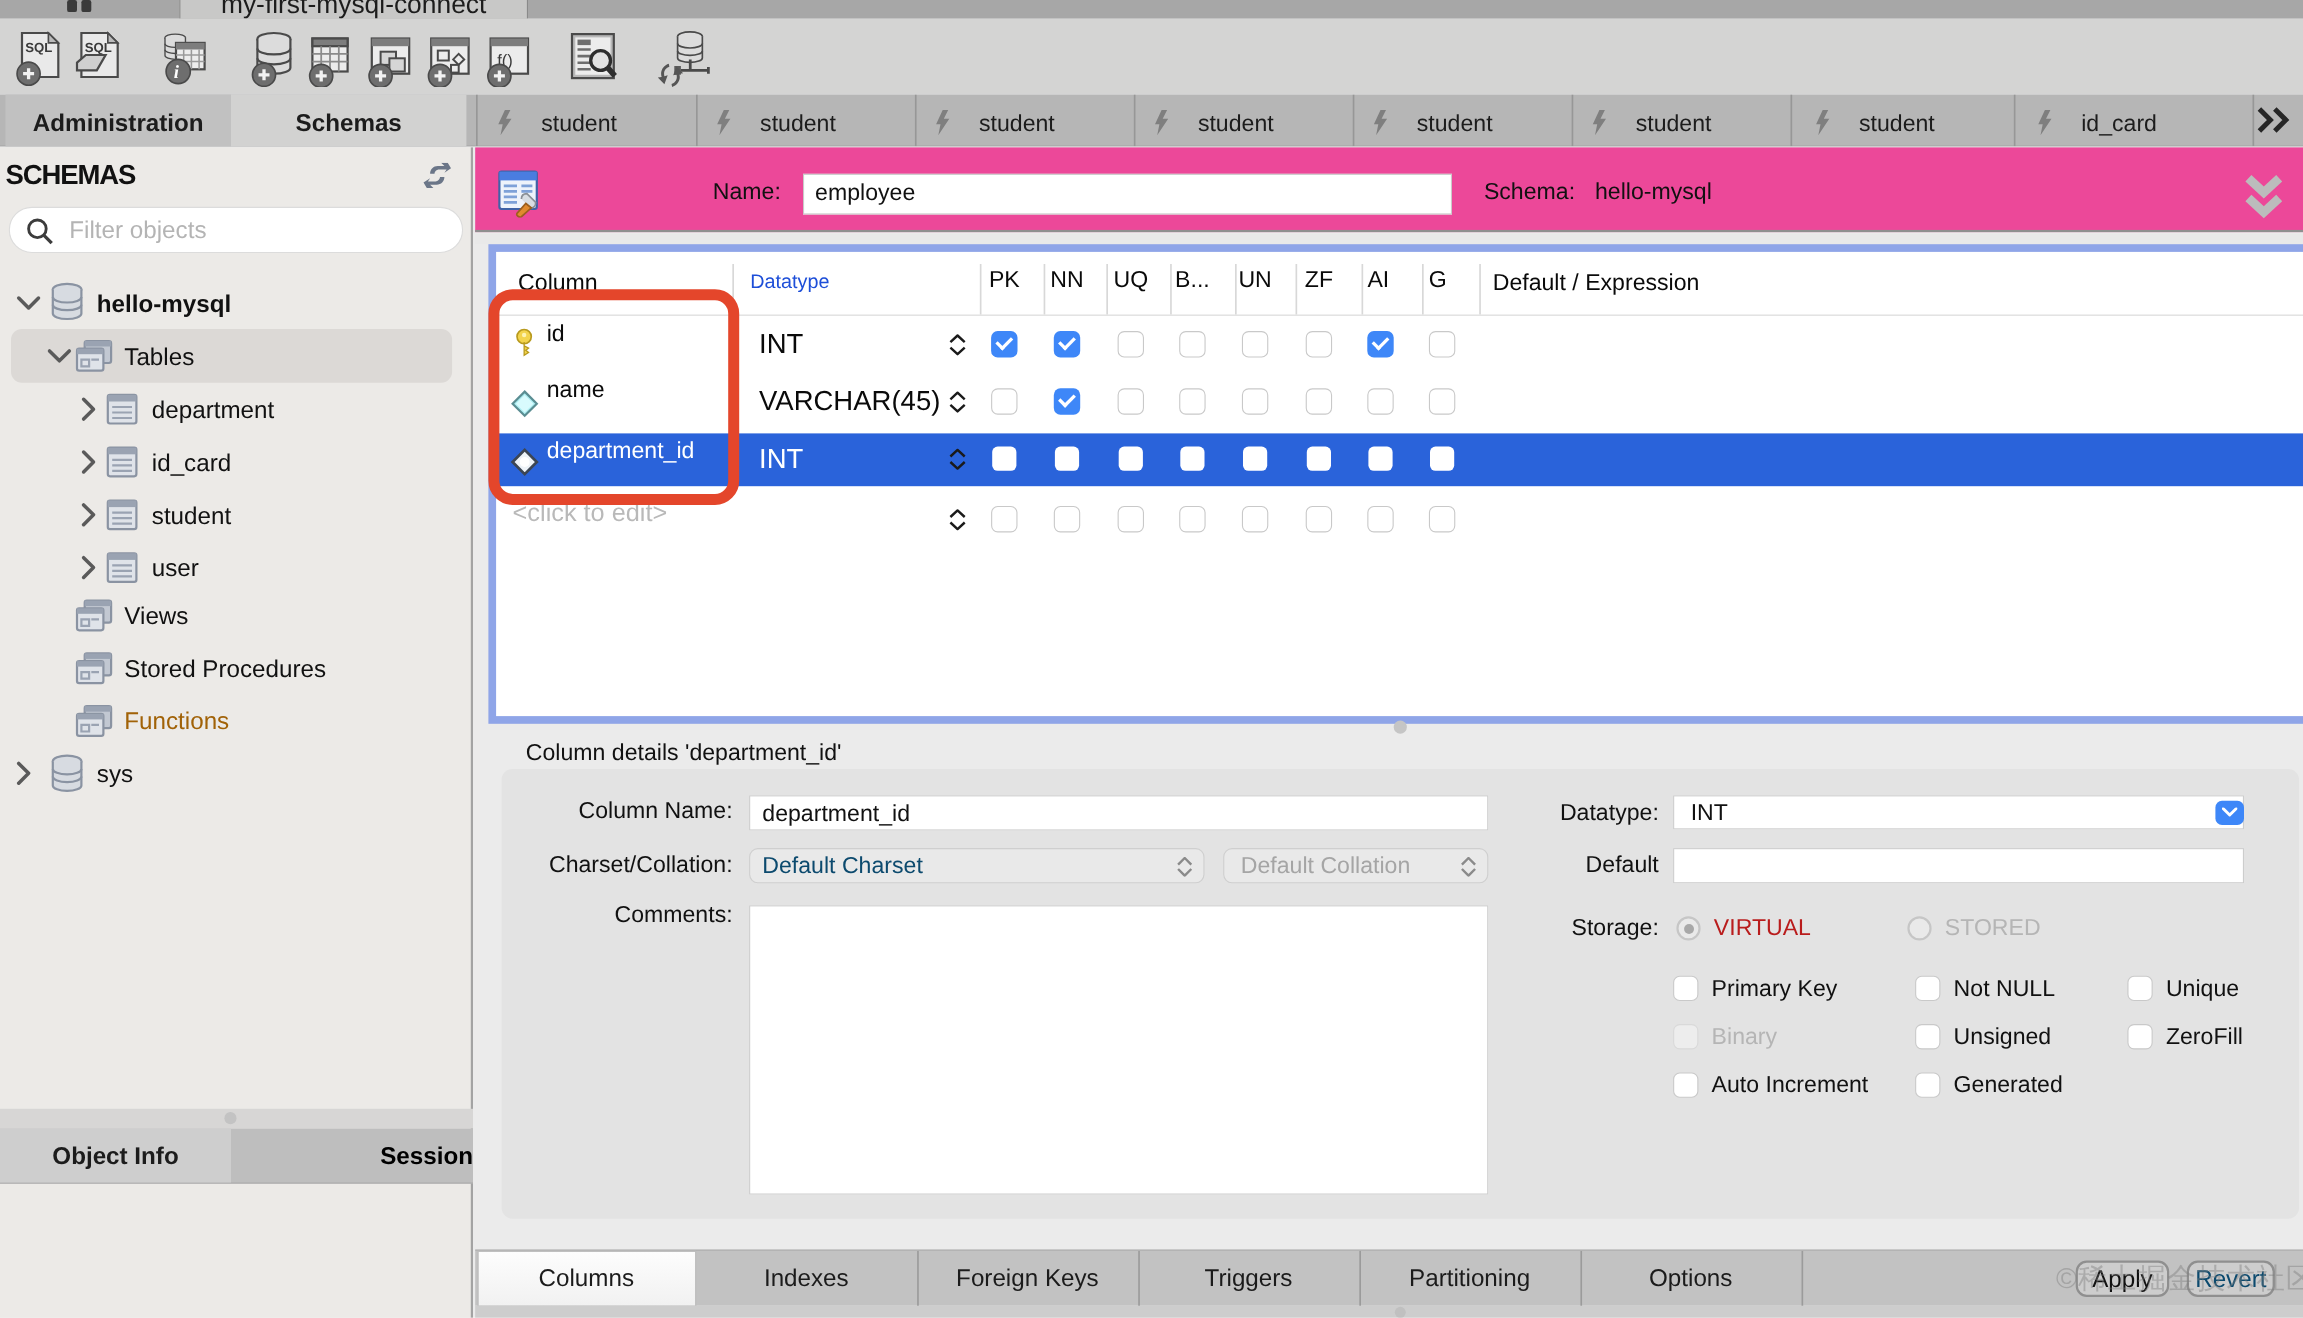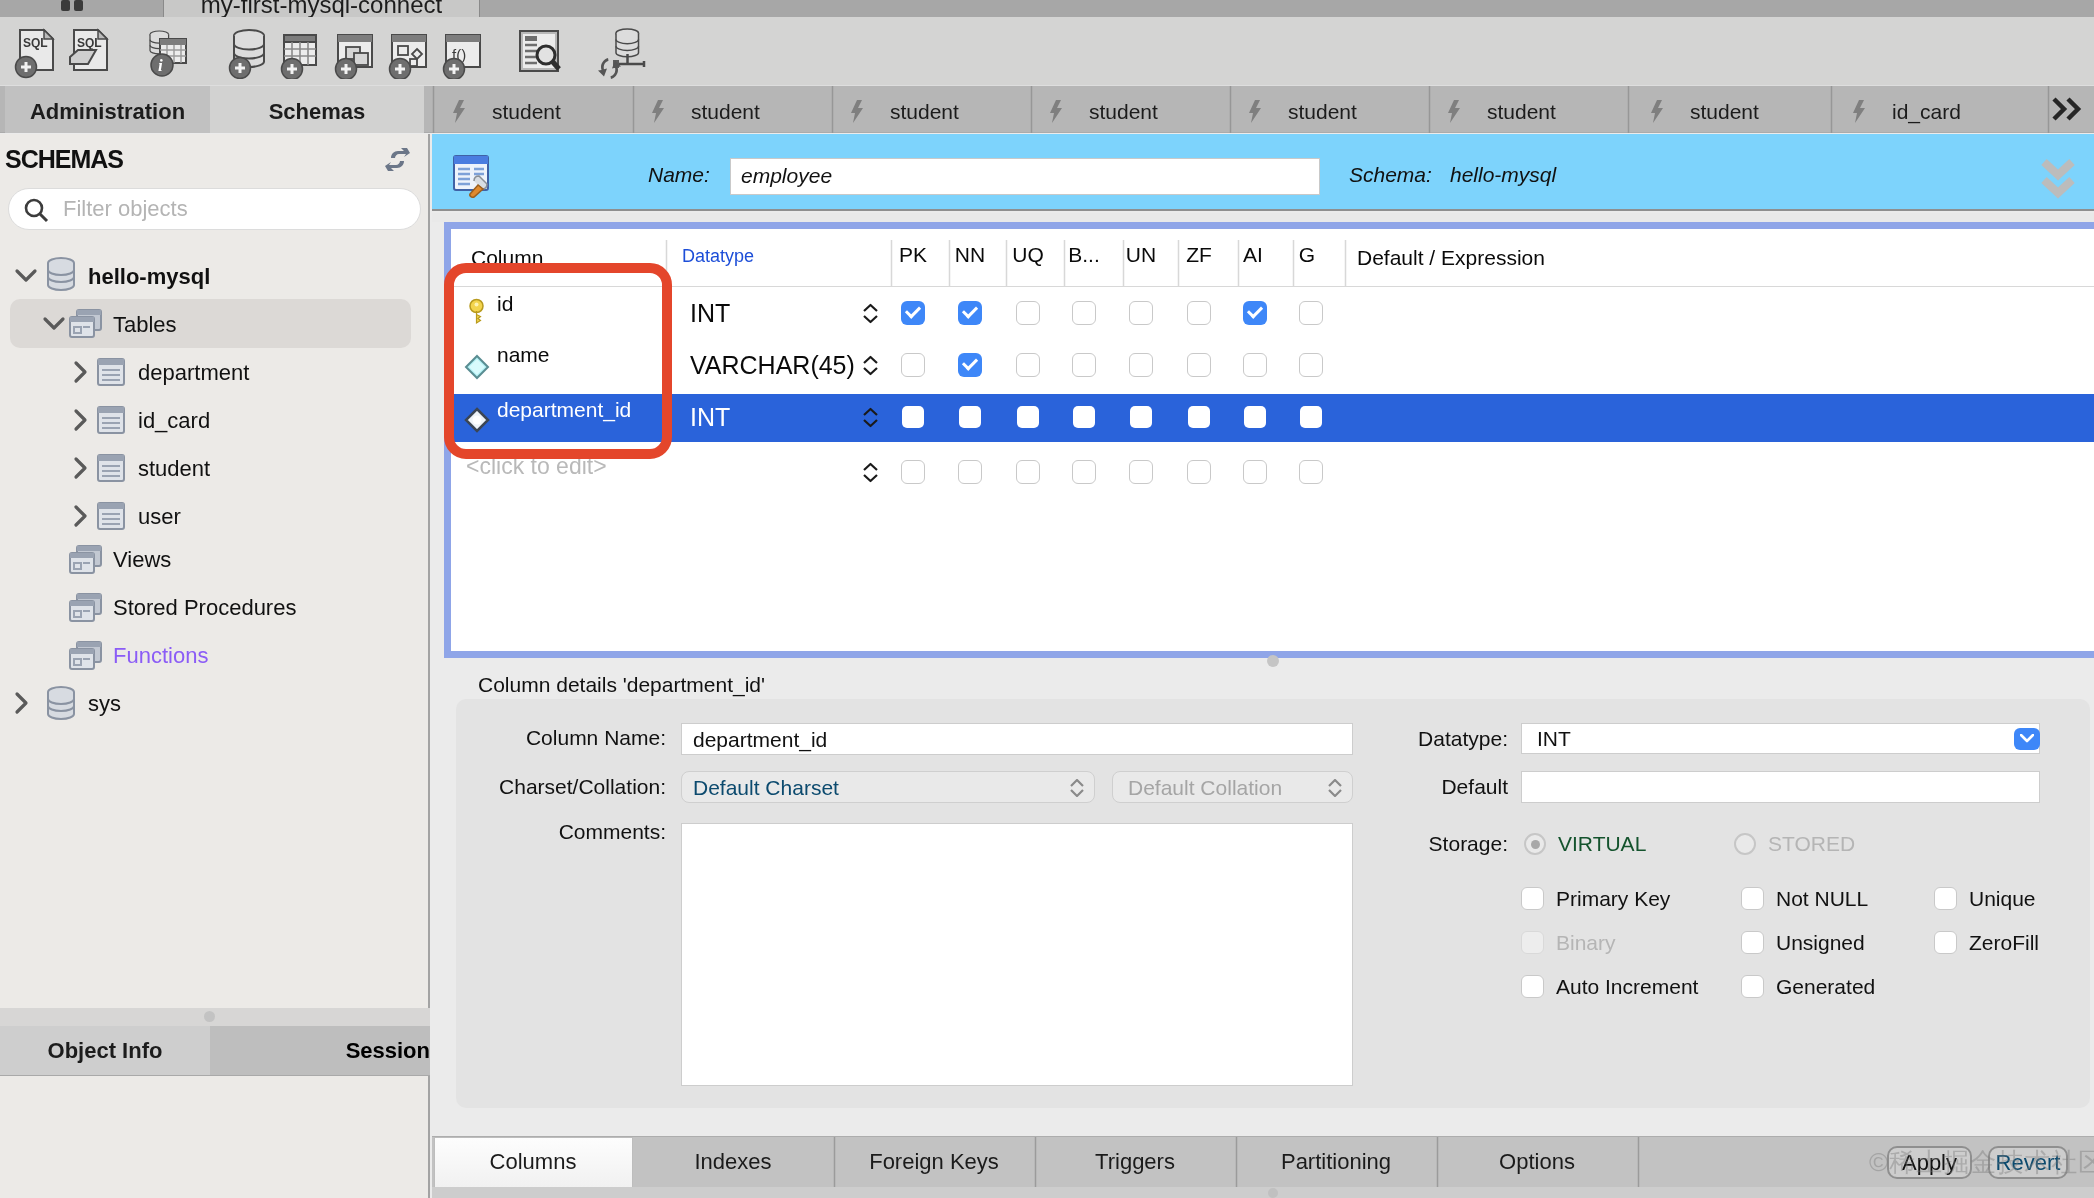--- a/index.html
+++ b/index.html
@@ -209,35 +209,35 @@
     <use href="#dbcyl" x="48" y="553"></use>
   </svg>
   <div class="abs" style="left:88px;top:130px;font-size:22px;font-weight:bold;color:#111;">hello-mysql</div>
   <div class="abs" style="left:113px;top:178px;font-size:22px;color:#111;">Tables</div>
   <div class="abs" style="left:138px;top:226px;font-size:22px;color:#111;">department</div>
   <div class="abs" style="left:138px;top:274px;font-size:22px;color:#111;">id_card</div>
   <div class="abs" style="left:138px;top:322px;font-size:22px;color:#111;">student</div>
   <div class="abs" style="left:138px;top:370px;font-size:22px;color:#111;">user</div>
   <div class="abs" style="left:113px;top:413px;font-size:22px;color:#111;">Views</div>
   <div class="abs" style="left:113px;top:461px;font-size:22px;color:#111;">Stored Procedures</div>
-  <div class="abs" style="left:113px;top:509px;font-size:22px;color:#8b5cf6;">Functions</div>
+  <div class="abs" style="left:113px;top:509px;font-size:22px;color:#a16207;">Functions</div>
   <div class="abs" style="left:88px;top:557px;font-size:22px;color:#111;">sys</div>
 
   <div class="abs" style="left:0;top:874px;width:430px;height:18px;background:#d7d6d5;">
     <div class="abs" style="left:204px;top:3px;width:11px;height:11px;border-radius:6px;background:#c3c3c3;"></div>
   </div>
   <div class="abs" style="left:0;top:892px;width:430px;height:50px;background:#bebebe;border-bottom:1px solid #a9a9a9;">
     <div class="abs" style="left:0;top:0;width:210px;height:49px;background:#cecece;font-weight:bold;font-size:22px;color:#1c1c1c;text-align:center;line-height:49px;">Object Info</div>
     <div class="abs" style="left:210px;top:0;width:220px;height:49px;font-weight:bold;font-size:22px;color:#000000;text-align:right;line-height:49px;">Session</div>
   </div>
 </div>
 
 <div class="abs" id="main" style="left:432px;top:134px;width:1662px;height:1064px;background:#ebebeb;">
 
-  <div class="abs" style="left:0;top:0;width:1662px;height:77px;background:#7dd3fc;border-bottom:2px solid #8f8f8f;font-style:italic;">
+  <div class="abs" style="left:0;top:0;width:1662px;height:77px;background:#ec4899;border-bottom:2px solid #8f8f8f;">
     <svg class="abs" style="left:20px;top:20px" width="44" height="44" viewBox="0 0 44 44">
       <rect x="2" y="2" width="34" height="34" rx="2" fill="#eef3fb" stroke="#3f62a6" stroke-width="2"></rect>
       <rect x="2" y="2" width="34" height="8" fill="#4a7de0"></rect>
       <path d="M6 15h12M6 20h12M6 25h12M6 30h12M22 15h10M22 20h10" stroke="#7ea1d8" stroke-width="2.4"></path>
       <path d="M22 27c0-3 2-5 5-5l8 8c0 3-2 5-5 5l-4-4" fill="#d8dde3" stroke="#8a8f96" stroke-width="1.5"></path>
       <path d="M18 40l8-9 5 4-9 8c-2 1-5-1-4-3z" fill="#e08a2e" stroke="#9c5f1e" stroke-width="1.5"></path>
     </svg>
     <div class="abs" style="left:216px;top:29px;font-size:21px;color:#111;">Name:</div>
     <div class="abs" style="left:298px;top:24px;width:590px;height:37px;background:#fff;border:1px solid #c9c9c9;">
       <div class="abs" style="left:10px;top:5px;font-size:21px;color:#111;">employee</div>
@@ -396,21 +396,21 @@
             <path d="M1 1l6 6 6-6" fill="none" stroke="#fff" stroke-width="2.6" stroke-linecap="round" stroke-linejoin="round"></path>
           </svg>
     </div>
   </div>
   <div class="abs" style="left:840px;top:641px;width:236px;text-align:right;font-size:21px;color:#111;">Default</div>
   <div class="abs" style="left:1089px;top:637px;width:519px;height:32px;background:#fff;border:1px solid #cdcdcd;"></div>
   <div class="abs" style="left:840px;top:698px;width:236px;text-align:right;font-size:21px;color:#111;">Storage:</div>
   <div class="abs" style="left:1092px;top:699px;width:22px;height:22px;border:2px solid #c6c6c6;border-radius:50%;background:#e9e9e9;">
     <div class="abs" style="left:4.5px;top:4.5px;width:9px;height:9px;border-radius:50%;background:#a8a8a8;"></div>
   </div>
-  <div class="abs" style="left:1126px;top:698px;font-size:21px;color:#14532d;">VIRTUAL</div>
+  <div class="abs" style="left:1126px;top:698px;font-size:21px;color:#b91c1c;">VIRTUAL</div>
   <div class="abs" style="left:1302px;top:699px;width:22px;height:22px;border:2px solid #c6c6c6;border-radius:50%;background:#e9e9e9;"></div>
   <div class="abs" style="left:1336px;top:698px;font-size:21px;color:#b5b5b5;">STORED</div>
   <div class="cb un" style="left:1089px;top:753px;width:23px;height:23px;"></div>
   <div class="abs" style="left:1124px;top:753px;font-size:21px;color:#111;">Primary Key</div>
   <div class="cb un" style="left:1309px;top:753px;width:23px;height:23px;"></div>
   <div class="abs" style="left:1344px;top:753px;font-size:21px;color:#111;">Not NULL</div>
   <div class="cb un" style="left:1502px;top:753px;width:23px;height:23px;"></div>
   <div class="abs" style="left:1537px;top:753px;font-size:21px;color:#111;">Unique</div>
   <div class="cb dis" style="left:1089px;top:797px;width:23px;height:23px;"></div>
   <div class="abs" style="left:1124px;top:797px;font-size:21px;color:#b5b5b5;">Binary</div>

